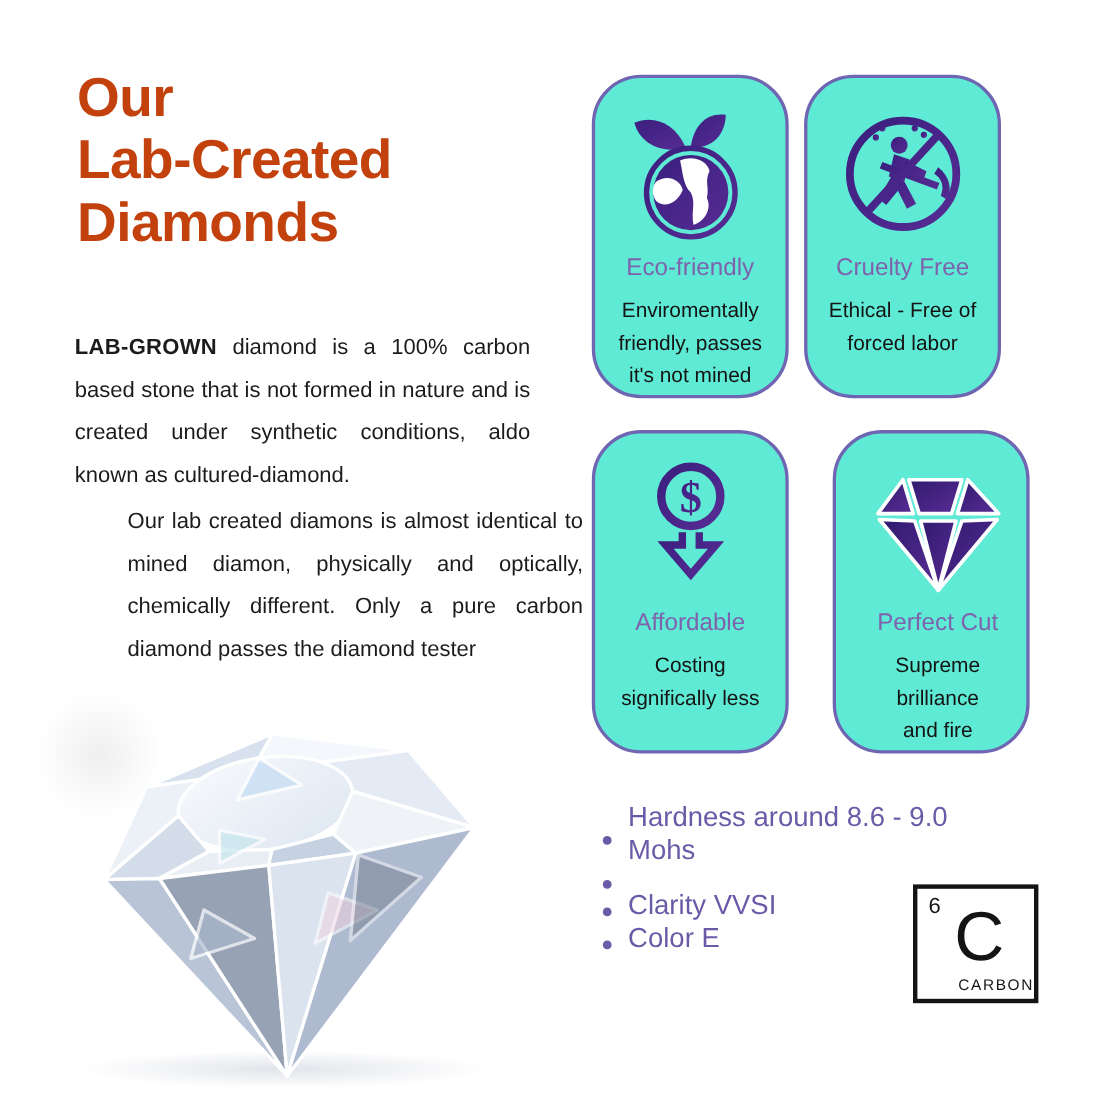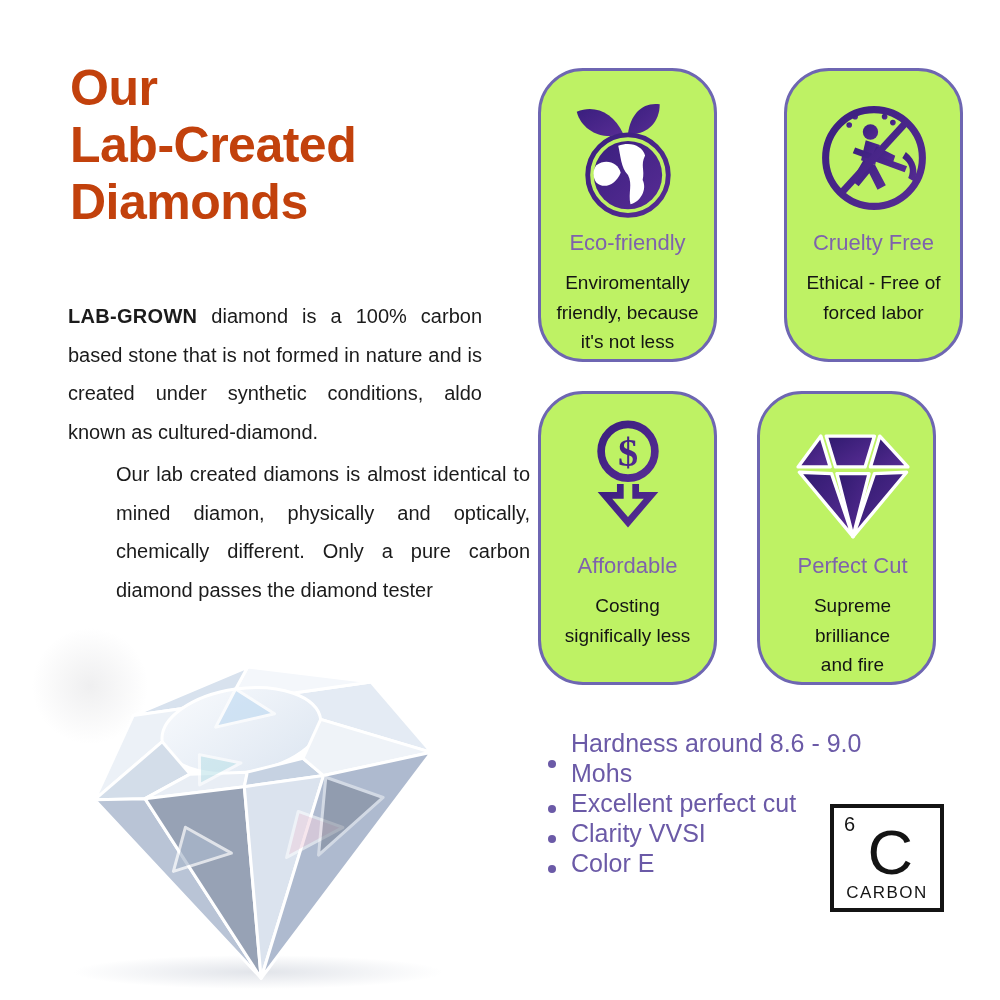--- a/index.html
+++ b/index.html
@@ -25,25 +25,25 @@
   .para .lead { font-weight:bold; letter-spacing:.3px; }
   #para-intro { top:297px; }
   #para-desc  { top:455px;margin-left:48px; }
 
   
   .photo { position:absolute; left:18px; top:628px; width:475px; height:365px; }
 
   
   .card {
     position:absolute; width:179px; height:294px;
-    border:3px solid #6e66b2; border-radius:45px; background:#bef264;
+    border:3px solid #6e66b2; border-radius:45px; background:#5eead4;
     display:flex; flex-direction:column; align-items:center; text-align:center;
   }
   #card-eco      { left:538px; top:68px; }
-  #card-cruelty  { left:784px; top:68px; }
+  #card-cruelty  { left:731px; top:68px; }
   #card-price    { left:538px; top:391px; }
   #card-cut      { left:757px; top:391px;padding-left:12px; }
   .icon-wrap {
     height:142px; margin-top:16px;
     display:flex; align-items:center; justify-content:center;
   }
   .card-title { color:#7e62ad; font-size:22px; line-height:24px; margin-top:2px; }
   .card-desc  { margin-top:13px; font-size:19px; line-height:29.5px; color:#141414; width:158px; }
   #card-eco .card-desc { width:152px; }
   #card-price .card-desc { width:140px; }
@@ -62,22 +62,22 @@
   .element-tile {
     position:absolute; left:830px; top:804px; width:114px; height:108px;
     border:4px solid #141414; background:#fff;
   }
   .atomic-number { position:absolute; left:10px; top:5px; font-size:20px; color:#141414; }
   .element-symbol {
     position:absolute; left:53%; top:44%; transform:translate(-50%,-50%);
     font-size:63px; color:#141414; font-weight:400;
   }
   .element-name {
-    position:absolute; bottom:5px; left:0; width:100%; text-align:center;
-    font-size:17px; letter-spacing:1.5px; color:#141414;
+    position:absolute; bottom:5px; left:0; width:100%; text-align:right;
+    font-size:14px; letter-spacing:1.5px; color:#141414;
   }
 </style>
 </head>
 <body>
 
 <div class="canvas">
 
   <h1 class="main-title">
     <span>Our</span>
     <span>Lab-Created</span>
@@ -145,21 +145,21 @@
         </defs>
         <path d="M46,34 C38,16 22,10 8,16 C12,32 30,40 46,34 Z" fill="url(#ecoG)"></path>
         <path d="M50,34 C52,18 62,8 76,10 C76,26 64,36 50,34 Z" fill="url(#ecoG)"></path>
         <circle cx="50" cy="68" r="33" fill="none" stroke="url(#ecoG)" stroke-width="4"></circle>
         <circle cx="50" cy="68" r="28" fill="url(#ecoG)"></circle>
         <path d="M42,44 C52,40 62,44 64,52 C60,60 64,64 62,72 C66,80 60,90 52,92 C50,82 54,76 50,68 C44,62 44,52 42,44 Z" fill="#ffffff"></path>
         <path d="M24,60 C32,54 42,58 44,66 C40,76 30,80 24,74 C21,70 21,64 24,60 Z" fill="#ffffff"></path>
       </svg>
     </div>
     <div class="card-title">Eco-friendly</div>
-    <div class="card-desc">Enviromentally friendly, because it's not less</div>
+    <div class="card-desc">Enviromentally friendly, passes it's not mined</div>
   </div>
 
   <div class="card" id="card-cruelty">
     <div class="icon-wrap">
       <svg width="118" height="118" viewBox="0 0 100 100" aria-hidden="true">
         <defs>
           <linearGradient id="cruG" x1="0" y1="0" x2="1" y2="1">
             <stop offset="0%" stop-color="#3a1f7e"></stop>
               <stop offset="100%" stop-color="#572c94"></stop>
           </linearGradient>
@@ -225,21 +225,20 @@
     <div class="card-desc">Supreme brilliance and fire</div>
   </div>
 
   <div class="features">
     <div class="feature">
       <span class="dot"></span>
       <span class="txt">Hardness around 8.6 - 9.0 Mohs</span>
     </div>
     <div class="feature">
       <span class="dot"></span>
-      <span class="txt">Excellent perfect cut</span>
     </div>
     <div class="feature">
       <span class="dot"></span>
       <span class="txt">Clarity VVSI</span>
     </div>
     <div class="feature">
       <span class="dot"></span>
       <span class="txt">Color E</span>
     </div>
   </div>

